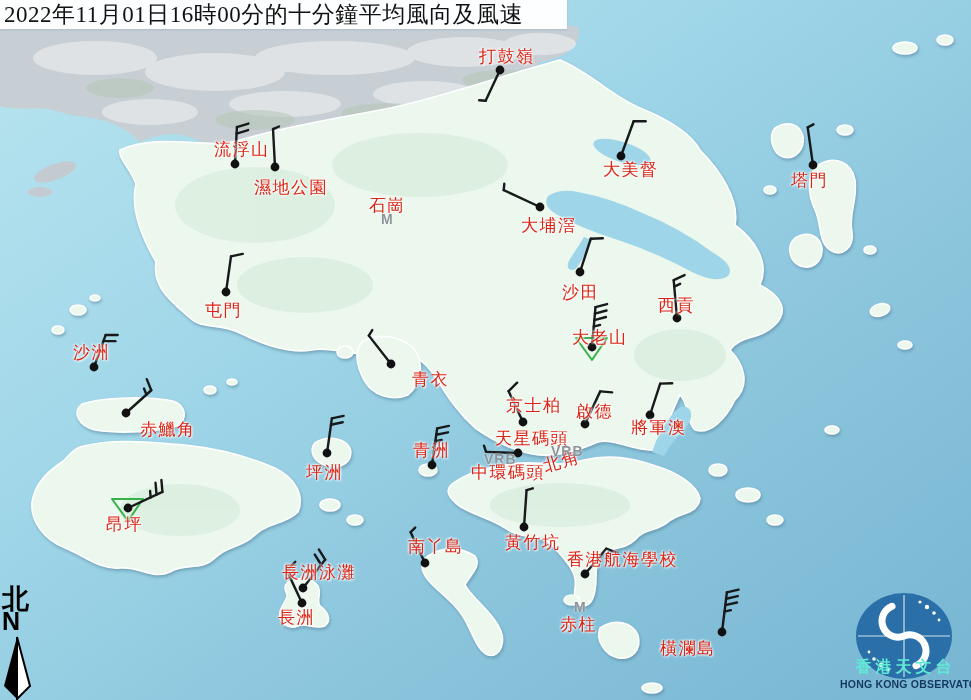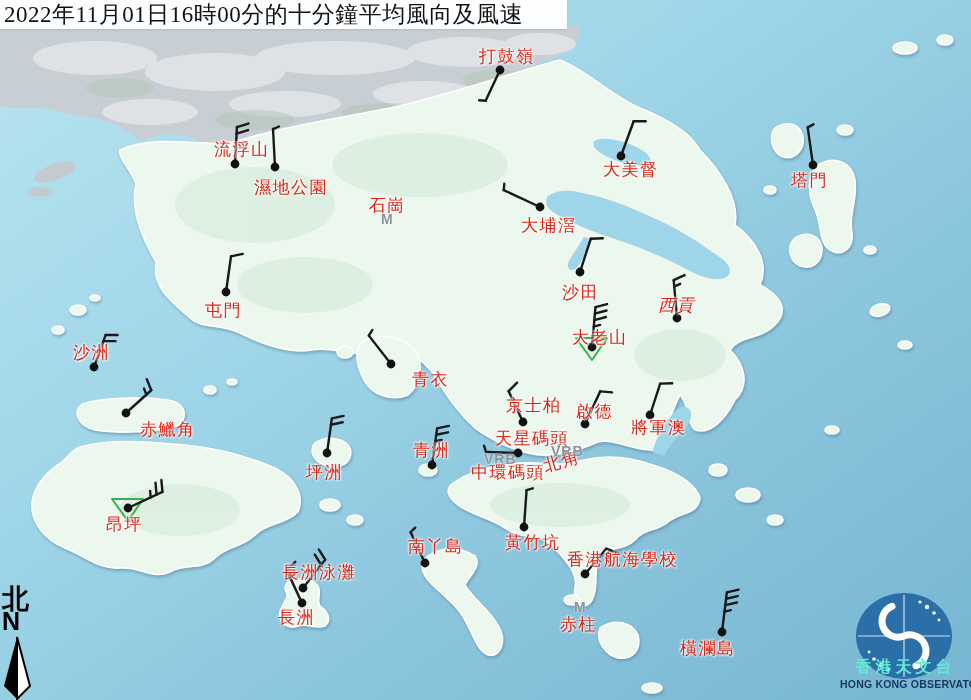--- a/index.html
+++ b/index.html
@@ -298,21 +298,21 @@
   <div id="labels-layer">
       <span class="station-label" style="left: 479px; top: 47px;">打鼓嶺</span>
       <span class="station-label" style="left: 214px; top: 140px;">流浮山</span>
       <span class="station-label" style="left: 254px; top: 178px;">濕地公園</span>
       <span class="station-label" style="left: 369px; top: 196px;">石崗</span>
       <span class="note-label" style="left: 381px; top: 212px;">M</span>
       <span class="station-label" style="left: 603px; top: 160px;">大美督</span>
       <span class="station-label" style="left: 791px; top: 171px;">塔門</span>
       <span class="station-label" style="left: 521px; top: 216px;">大埔滘</span>
       <span class="station-label" style="left: 562px; top: 283px;">沙田</span>
-      <span class="station-label" style="left: 658px; top: 296px; font-style: italic;">西貢</span>
+      <span class="station-label" style="left: 658px; top: 296px;">西貢</span>
       <span class="station-label" style="left: 572px; top: 328px;">大老山</span>
       <span class="station-label" style="left: 205px; top: 301px;">屯門</span>
       <span class="station-label" style="left: 73px; top: 343px;">沙洲</span>
       <span class="station-label" style="left: 373px; top: 370px; margin-left: 39px;">青衣</span>
       <span class="station-label" style="left: 105px; top: 420px; margin-left: 35px;">赤鱲角</span>
       <span class="station-label" style="left: 306px; top: 463px;">坪洲</span>
       <span class="station-label" style="left: 413px; top: 441px;">青洲</span>
       <span class="station-label" style="left: 506px; top: 396px;">京士柏</span>
       <span class="station-label" style="left: 576px; top: 402px;">啟德</span>
       <span class="station-label" style="left: 631px; top: 418px;">將軍澳</span>
@@ -321,21 +321,21 @@
       <span class="station-label" style="left: 543px; top: 452px; transform: rotate(-16deg);">北角</span>
       <span class="note-label" style="left: 551px; top: 444px;">VRB</span>
       <span class="station-label" style="left: 471px; top: 463px;">中環碼頭</span>
       <span class="station-label" style="left: 505px; top: 533px;">黃竹坑</span>
       <span class="station-label" style="left: 567px; top: 550px;">香港航海學校</span>
       <span class="station-label" style="left: 408px; top: 537px;">南丫島</span>
       <span class="station-label" style="left: 282px; top: 563px;">長洲泳灘</span>
       <span class="station-label" style="left: 278px; top: 608px;">長洲</span>
       <span class="station-label" style="left: 560px; top: 615px;">赤柱</span>
       <span class="note-label" style="left: 574px; top: 600px;">M</span>
-      <span class="station-label" style="left: 680px; top: 639px;">橫瀾島</span>
+      <span class="station-label" style="left: 660px; top: 639px;">橫瀾島</span>
       <span class="station-label" style="left: 106px; top: 515px;">昂坪</span>
     </div>
 
   <div id="title-strip">
     <span>2022年11月01日16時00分的十分鐘平均風向及風速</span>
   </div>
 
   <div id="compass">
     <div class="cjk">北</div>
     <div class="latin">N</div>

